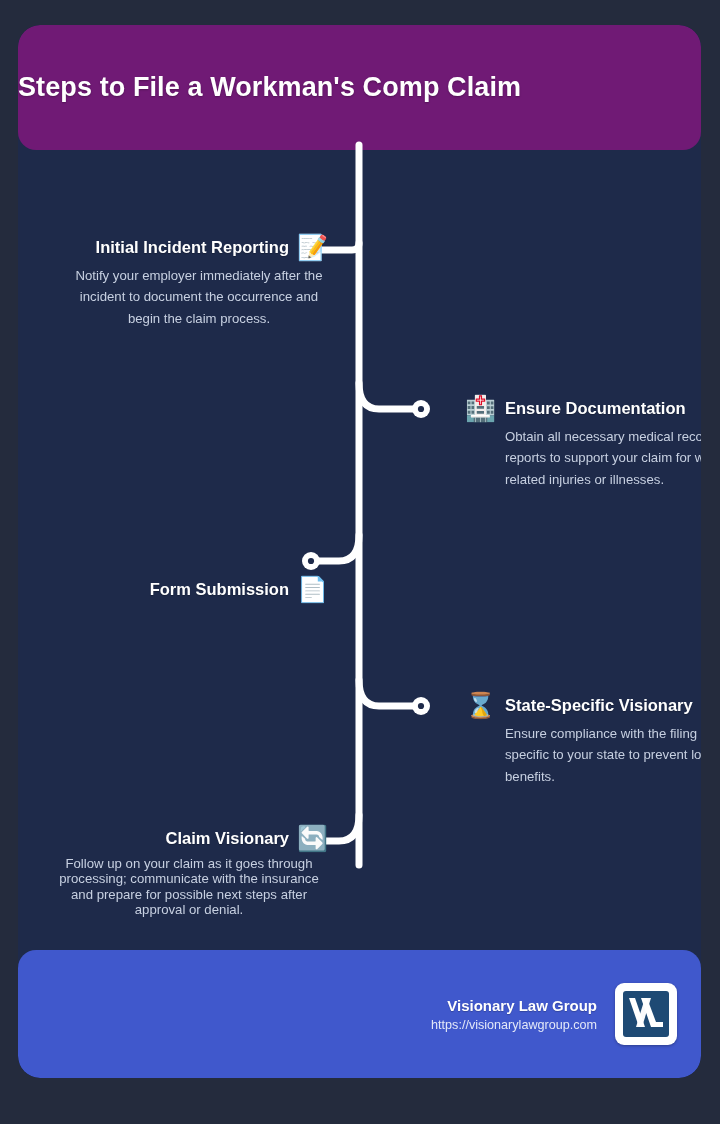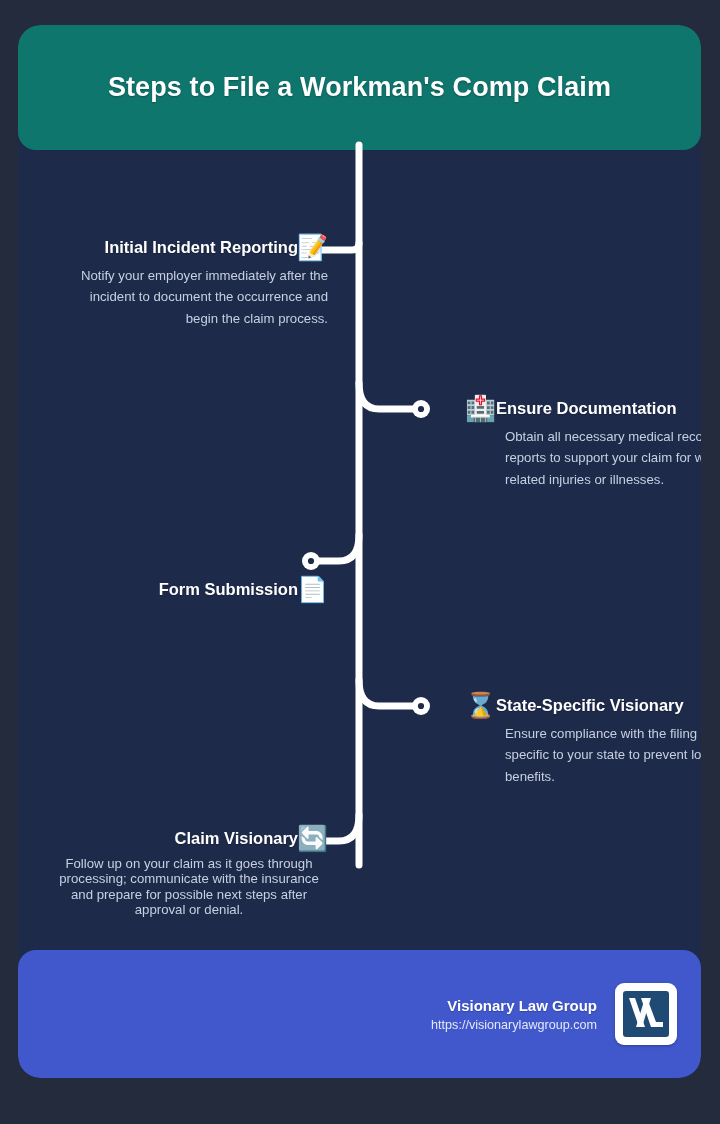--- a/index.html
+++ b/index.html
@@ -26,25 +26,25 @@
     overflow: hidden;
   }
 
   
   #header-band {
     position: absolute;
     left: 0;
     top: 0;
     width: 683px;
     height: 125px;
-    background: #0f766e;
+    background: #701a75;
     border-radius: 22px 22px 18px 18px;
     display: flex;
     align-items: center;
-    justify-content: center;
+    justify-content: flex-start;
   }
   #header-title {
     color: #ffffff;
     font-size: 27px;
     font-weight: bold;
     letter-spacing: 0.1px;
     text-align: center;
     text-shadow: 0 1px 2px rgba(0,0,0,0.28);
   }
 
@@ -62,20 +62,21 @@
   .step {
     position: absolute;
     width: 300px;
   }
   .step-left  { left: 10px;  text-align: right; }
   .step-right { left: 448px; text-align: left; }
 
   .step-headrow {
     display: flex;
     align-items: center;
+    gap: 9px;
     margin-bottom: 3px;
     text-align: center;
   }
   .step-left .step-headrow  { justify-content: flex-end; }
   .step-right .step-headrow { justify-content: flex-start; }
 
   .step-title {
     color: #ffffff;
     font-size: 16.5px;
     font-weight: bold;
@@ -177,21 +178,21 @@
 
     <circle cx="293" cy="816" r="9" fill="#ffffff"></circle>
     <circle cx="293" cy="816" r="3.1" fill="#1e2a4a"></circle>
   </svg>
 
   <div class="step step-left" style="top:207px;">
     <div class="step-headrow">
       <span class="step-title">Initial Incident Reporting</span>
       <span class="step-icon">📝</span>
     </div>
-    <div class="step-desc" style="padding-left:42px;">Notify your employer immediately after the incident to document the occurrence and begin the claim process.</div>
+    <div class="step-desc" style="padding-left:42px;text-align:center;">Notify your employer immediately after the incident to document the occurrence and begin the claim process.</div>
   </div>
 
   <div class="step step-right" style="top:368px;">
     <div class="step-headrow">
       <span class="step-icon">🏥</span>
       <span class="step-title">Ensure Documentation</span>
     </div>
     <div class="step-desc" style="padding-left:39px; padding-right:10px;">Obtain all necessary medical records and reports to support your claim for work-related injuries or illnesses.</div>
   </div>
 

